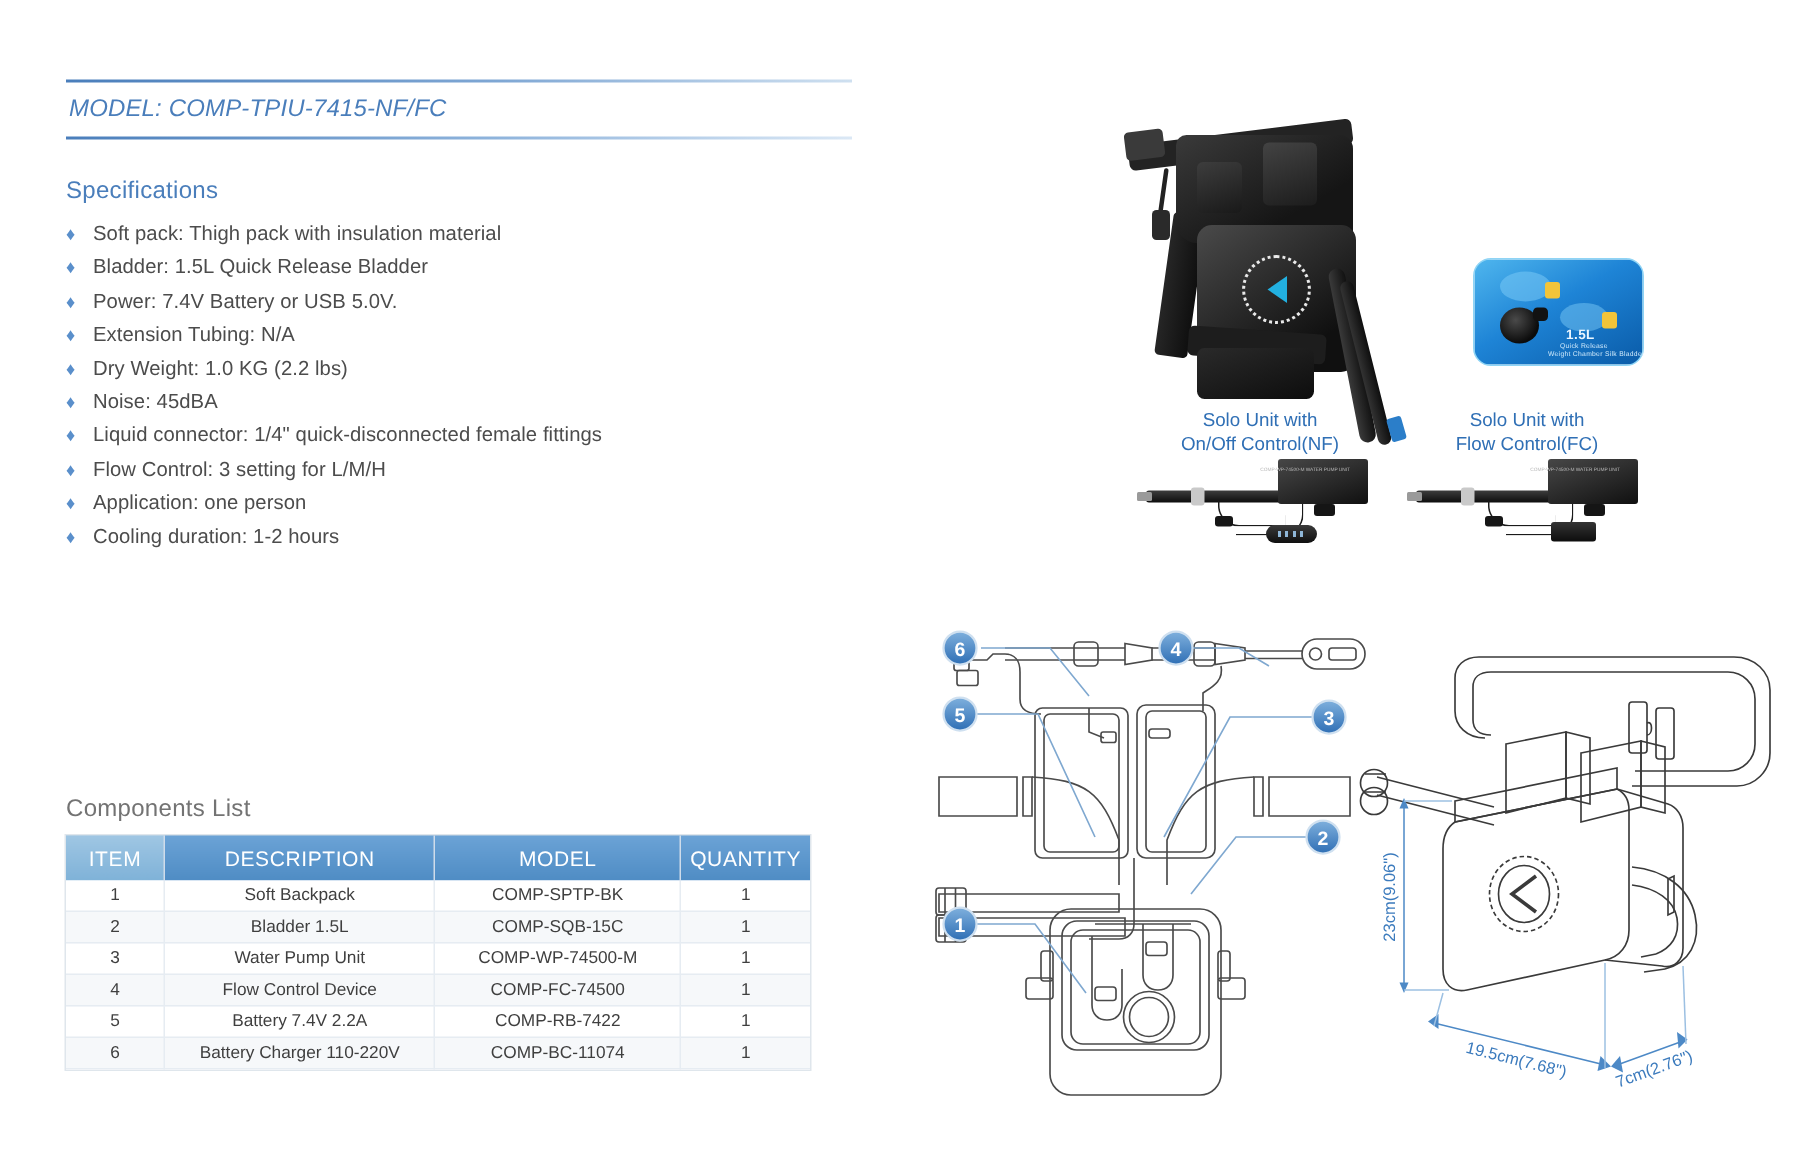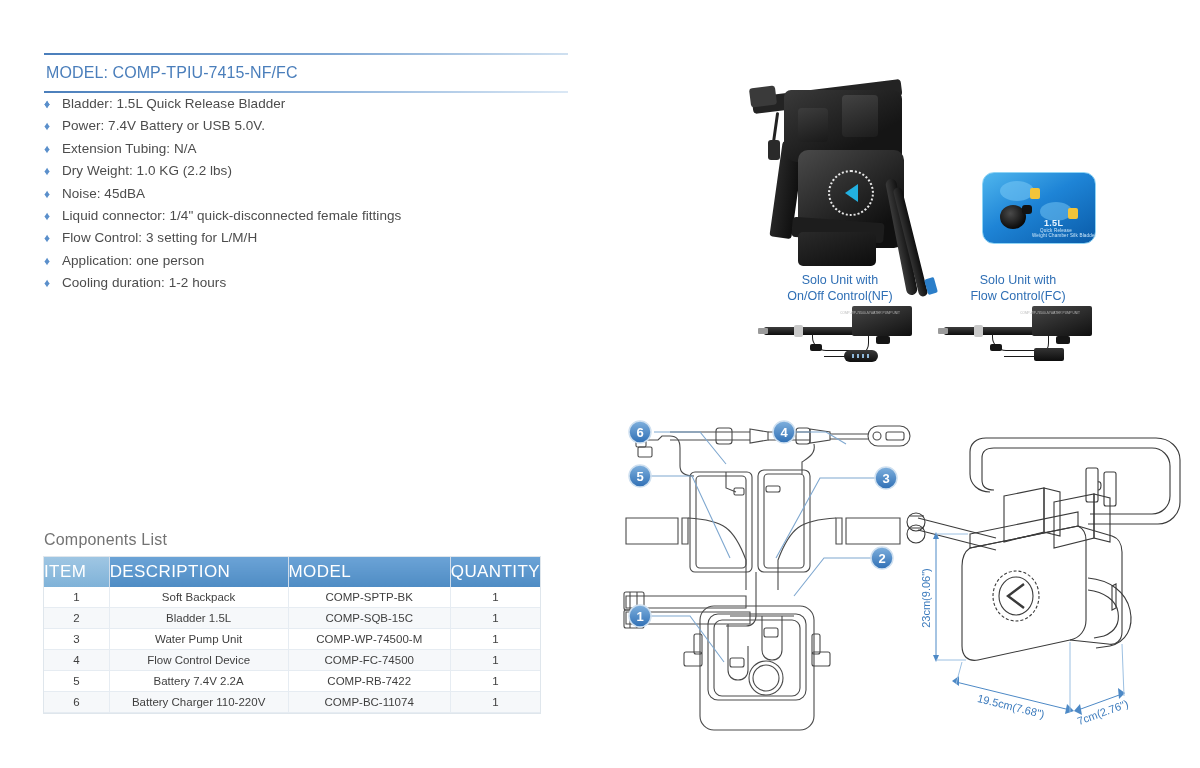--- a/index.html
+++ b/index.html
@@ -18,21 +18,21 @@
     color:#4a7ebb;letter-spacing:-0.3px;
     font-family:"DejaVu Sans","Liberation Sans",sans-serif;
   }
   .title div{white-space:nowrap;}
 
   .rule{
     height:2px;width:524px;margin-top:9px;
     background:linear-gradient(to right,#4a7ebb 0%,#7fa7d4 55%,#cfe0f0 100%);
   }
   .model{
-    font-size:16px;color:#4a7ebb;padding:9px 0 9px 2px;letter-spacing:0.1px;
+    font-size:16px;color:#4a7ebb;padding:9px 0 9px 2px;letter-spacing:0.1px;font-style:italic;
   }
   .rule2{
     height:2px;width:524px;
     background:linear-gradient(to right,#4a7ebb 0%,#8fb4dc 55%,#dbe8f5 100%);
   }
 
   .sec-head{
     font-size:16px;color:#4a7ebb;margin-top:26px;margin-bottom:8px;
     letter-spacing:0.2px;
   }
@@ -51,22 +51,22 @@
     position:absolute;left:0;top:487px;letter-spacing:0.2px;
   }
 
   table.components{
     position:absolute;left:0px;top:513px;
     border-collapse:collapse;width:496px;
     font-size:11.5px;color:#3f3f3f;
     box-shadow:0 0 0 1px #dfe6ec;
   }
   table.components th{
-    color:#ffffff;font-weight:normal;font-size:17px;
-    height:30px;padding:0;text-align:left;letter-spacing:0.4px;
+    color:#ffffff;font-weight:normal;font-size:14px;
+    height:30px;padding:0;text-align:center;letter-spacing:0.4px;
     border-right:1px solid #cfdcea;
   }
   table.components th.c-item{background:linear-gradient(to bottom,#9fc6e3,#7fb2d8);width:66px;}
   table.components th.c-desc{background:linear-gradient(to bottom,#6ba3d6,#4f8cc4);width:180px;margin-top:27px;}
   table.components th.c-model{background:linear-gradient(to bottom,#6ba3d6,#4f8cc4);width:164px;}
   table.components th.c-qty{background:linear-gradient(to bottom,#6ba3d6,#4f8cc4);width:86px;border-right:none;}
   table.components td{
     height:20px;padding:0 4px;text-align:center;
     border-right:1px solid #e6ecf2;border-bottom:1px solid #e6ecf2;
     white-space:nowrap;
@@ -277,23 +277,24 @@
 
   <div class="left">
 
     <div class="title">
     </div>
 
     <div class="rule"></div>
     <div class="model">MODEL: COMP-TPIU-7415-NF/FC</div>
     <div class="rule2"></div>
 
+    <div class="sec-head">Specifications</div>
 
     <ul class="spec-list">
-      <li><span class="dia">♦</span></li>
+      <li><span class="dia">♦</span><span>Soft pack: Thigh pack with insulation material</span></li>
       <li><span class="dia">♦</span><span>Bladder: 1.5L Quick Release Bladder</span></li>
       <li><span class="dia">♦</span><span>Power: 7.4V Battery or USB 5.0V.</span></li>
       <li><span class="dia">♦</span><span>Extension Tubing: N/A</span></li>
       <li><span class="dia">♦</span><span>Dry Weight: 1.0 KG (2.2 lbs)</span></li>
       <li><span class="dia">♦</span><span>Noise: 45dBA</span></li>
       <li><span class="dia">♦</span><span>Liquid connector: 1/4" quick-disconnected female fittings</span></li>
       <li><span class="dia">♦</span><span>Flow Control: 3 setting for L/M/H</span></li>
       <li><span class="dia">♦</span><span>Application: one person</span></li>
       <li><span class="dia">♦</span><span>Cooling duration: 1-2 hours</span></li>
     </ul>

